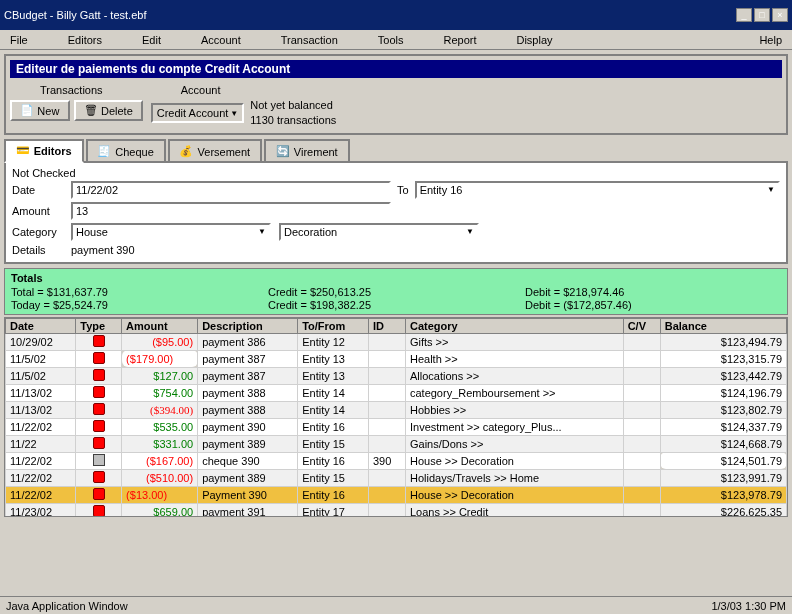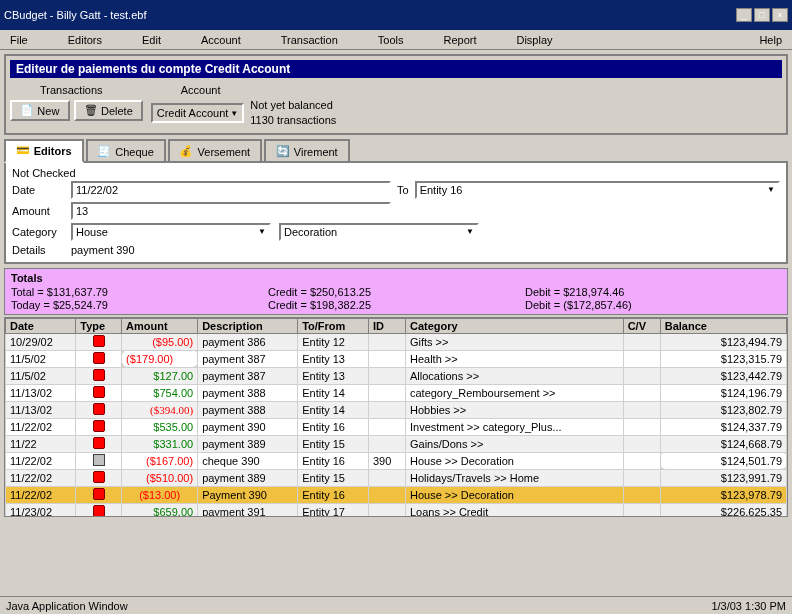--- a/index.html
+++ b/index.html
@@ -150,21 +150,21 @@
       border-color: #808080 #ffffff #ffffff #808080;
       background: #ffffff;
       padding: 1px 3px;
       font-size: 11px;
       height: 18px;
       width: 200px;
       display: flex; align-items: center; justify-content: space-between;
     }
     .not-checked { font-size: 11px; margin-bottom: 2px; }
     .totals-bar {
-      background: #f0abfc;
+      background: #86efac;
       border: 1px solid #808080;
       margin: 2px 4px;
       padding: 3px 6px;
       font-size: 11px;
     }
     .totals-label { font-weight: bold; margin-bottom: 2px; font-size: 11px; }
     .totals-grid {
       display: grid;
       grid-template-columns: 1fr 1fr 1fr;
       gap: 1px;
@@ -443,21 +443,21 @@
       <td>payment 389</td>
       <td>Entity 15</td>
       <td></td>
       <td>Holidays/Travels &gt;&gt; Home</td>
       <td></td>
       <td style="text-align:right;padding-left:27px;">$123,991.79</td>
     </tr>
         <tr class="highlighted">
       <td>11/22/02</td>
       <td style="text-align:center;"><span style="display:inline-block;width:12px;height:12px;background:red;border-radius:2px;border:1px solid #800000;"></span></td>
-      <td style="color:red; text-align:center;">($13.00)</td>
+      <td style="color:red; text-align:left;">($13.00)</td>
       <td>Payment 390</td>
       <td>Entity 16</td>
       <td></td>
       <td>House &gt;&gt; Decoration</td>
       <td></td>
       <td style="text-align:right;">$123,978.79</td>
     </tr>
         <tr>
       <td>11/23/02</td>
       <td style="text-align:center;"><span style="display:inline-block;width:12px;height:12px;background:red;border-radius:2px;border:1px solid #800000;"></span></td>

